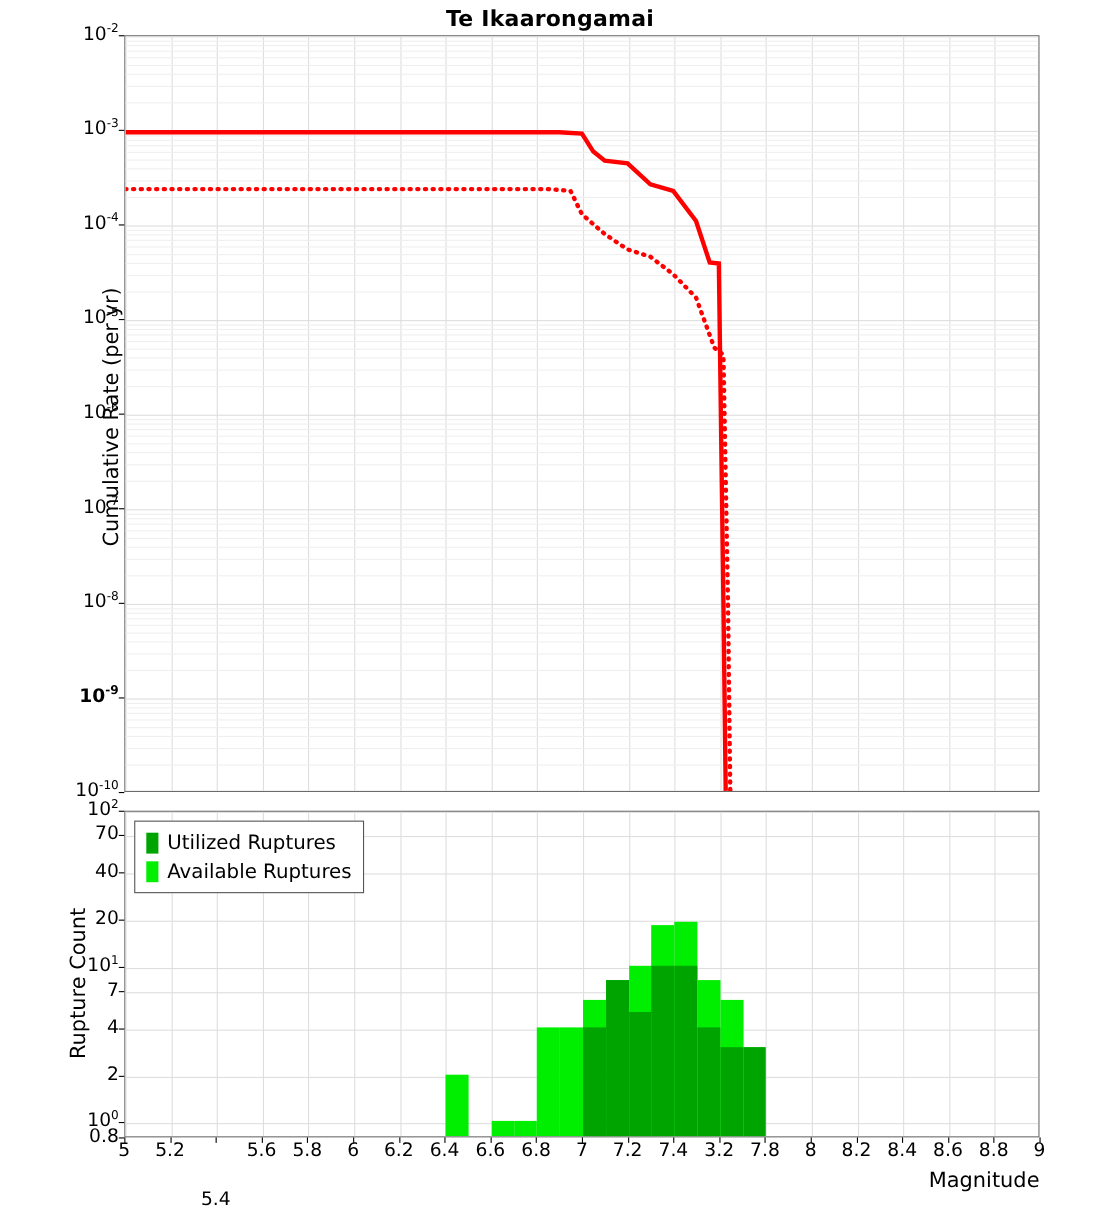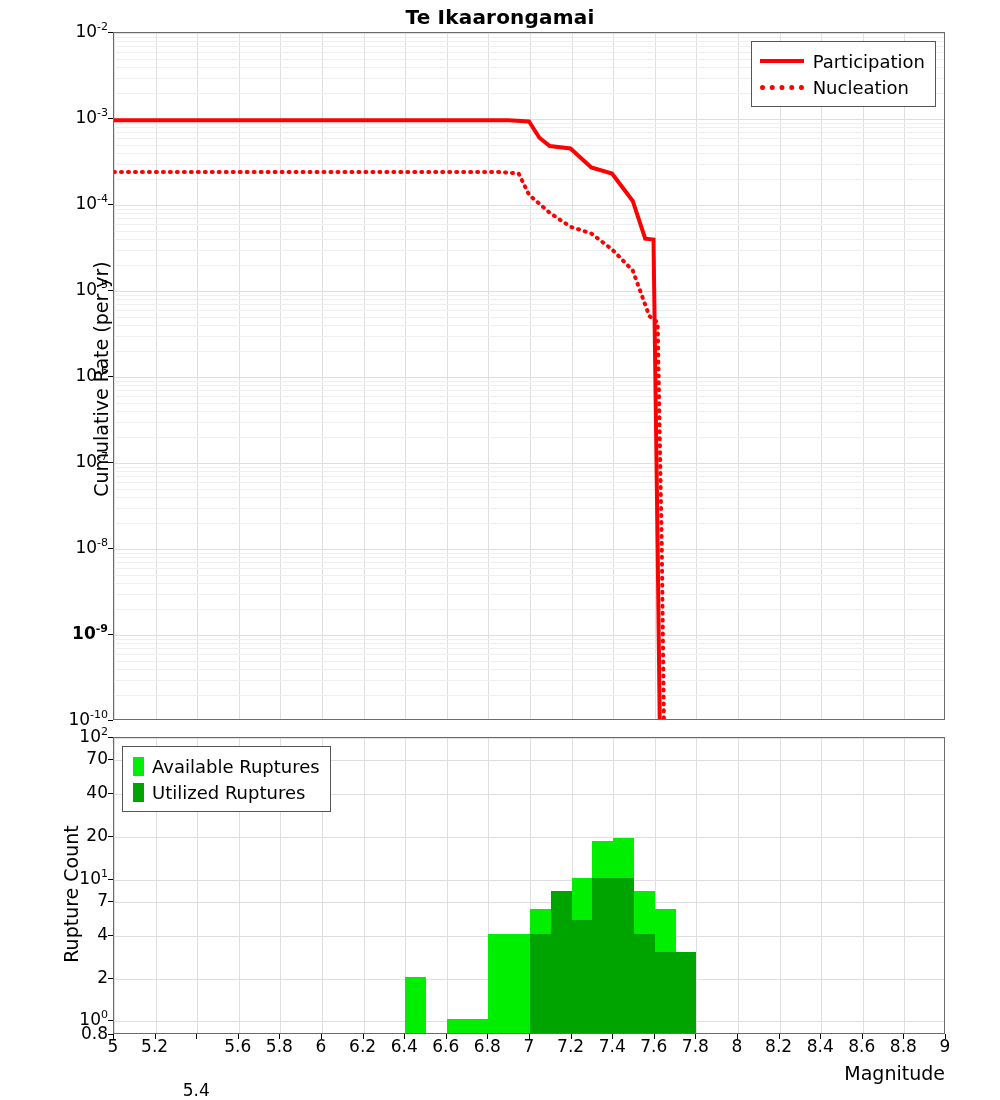--- a/index.html
+++ b/index.html
@@ -282,30 +282,20 @@
         <div class="grid-line h minor" style="top: 13.3216px;"></div>
         <div class="grid-line h minor" style="top: 8.33426px;"></div>
         <div class="grid-line h minor" style="top: 3.93514px;"></div>
         <div class="grid-line h" style="top: 0px;"></div>
       </div>
     <svg class="curve-svg" id="top-curves" viewBox="0 0 832 688" preserveAspectRatio="none">
         <polyline points="0.00,87.52 395.20,87.52 416.00,88.71 426.40,105.08 436.80,113.41 457.60,115.82 478.40,134.90 499.20,140.89 520.00,168.44 532.48,206.22 540.80,207.17 544.96,516.00 547.04,688.00" fill="none" stroke="#ff0000" stroke-width="4" stroke-linecap="butt"></polyline>
         <polyline points="0.00,139.30 384.80,139.30 405.60,140.89 416.00,162.20 436.80,180.33 457.60,194.33 478.40,201.00 499.20,216.97 520.00,238.18 536.64,283.89 544.96,290.40 549.12,516.00 551.20,688.00" fill="none" stroke="#ff0000" stroke-width="4" stroke-dasharray="1,6" stroke-linecap="round"></polyline>
       </svg>
 
-    <div class="legend" id="legend-top">
-      <div class="legend-row">
-        <span class="legend-line" style="border-top-color:#ff0000;border-top-style:solid;"></span>
-        <span class="legend-text">Participation</span>
-      </div>
-      <div class="legend-row">
-        <span class="legend-line" style="border-top-color:#ff0000;border-top-style:dotted;border-top-width:5px;"></span>
-        <span class="legend-text">Nucleation</span>
-      </div>
-    </div>
   </div>
 
   <div class="panel" id="panel-bottom">
     <div id="bottom-grid">
         <div class="grid-line v" style="left: 0px;"></div>
         <div class="grid-line v" style="left: 41.6px;"></div>
         <div class="grid-line v" style="left: 83.2px;"></div>
         <div class="grid-line v" style="left: 124.8px;"></div>
         <div class="grid-line v" style="left: 166.4px;"></div>
         <div class="grid-line v" style="left: 208px;"></div>
@@ -352,26 +342,26 @@
         <div class="bar" style="left: 520px; width: 20.8px; height: 141.637px; background: rgb(0, 238, 0);"></div>
         <div class="bar" style="left: 520px; width: 20.8px; height: 99px; background: rgb(0, 164, 0);"></div>
         <div class="bar" style="left: 540.8px; width: 20.8px; height: 123.941px; background: rgb(0, 238, 0);"></div>
         <div class="bar" style="left: 540.8px; width: 20.8px; height: 81.3041px; background: rgb(0, 164, 0);"></div>
         <div class="bar" style="left: 561.6px; width: 20.8px; height: 81.3041px; background: rgb(0, 238, 0);"></div>
         <div class="bar" style="left: 561.6px; width: 20.8px; height: 81.3041px; background: rgb(0, 164, 0);"></div>
       </div>
 
     <div class="legend" id="legend-bottom">
       <div class="legend-row">
+        <span class="legend-swatch" style="background:#00a400;"></span>
+        <span class="legend-text">Utilized Ruptures</span>
+      </div>
+      <div class="legend-row">
         <span class="legend-swatch" style="background:#00ee00;"></span>
         <span class="legend-text">Available Ruptures</span>
-      </div>
-      <div class="legend-row">
-        <span class="legend-swatch" style="background:#00a400;"></span>
-        <span class="legend-text">Utilized Ruptures</span>
       </div>
     </div>
   </div>
 
   <div class="ytick-col" id="ytop-labels">
       <div class="ytick" style="top: -9px;">10<sup>-2</sup></div>
       <div class="ytick" style="top: 77px;">10<sup>-3</sup></div>
       <div class="ytick" style="top: 163px;">10<sup>-4</sup></div>
       <div class="ytick" style="top: 249px;">10<sup>-5</sup></div>
       <div class="ytick" style="top: 335px;">10<sup>-6</sup></div>
@@ -399,21 +389,21 @@
       <div class="xtick" style="left: 237.8px;">5.6</div>
       <div class="xtick" style="left: 279.4px;">5.8</div>
       <div class="xtick" style="left: 321px;">6</div>
       <div class="xtick" style="left: 362.6px;">6.2</div>
       <div class="xtick" style="left: 404.2px;">6.4</div>
       <div class="xtick" style="left: 445.8px;">6.6</div>
       <div class="xtick" style="left: 487.4px;">6.8</div>
       <div class="xtick" style="left: 529px;">7</div>
       <div class="xtick" style="left: 570.6px;">7.2</div>
       <div class="xtick" style="left: 612.2px;">7.4</div>
-      <div class="xtick" style="left: 653.8px;">7.6</div>
+      <div class="xtick" style="left: 653.8px;">3.2</div>
       <div class="xtick" style="left: 695.4px;">7.8</div>
       <div class="xtick" style="left: 737px;">8</div>
       <div class="xtick" style="left: 778.6px;">8.2</div>
       <div class="xtick" style="left: 820.2px;">8.4</div>
       <div class="xtick" style="left: 861.8px;">8.6</div>
       <div class="xtick" style="left: 903.4px;">8.8</div>
       <div class="xtick" style="left: 945px;">9</div>
     </div>
   <div id="tickmarks">
       <div class="tickmark y" style="top: 32px;"></div>

